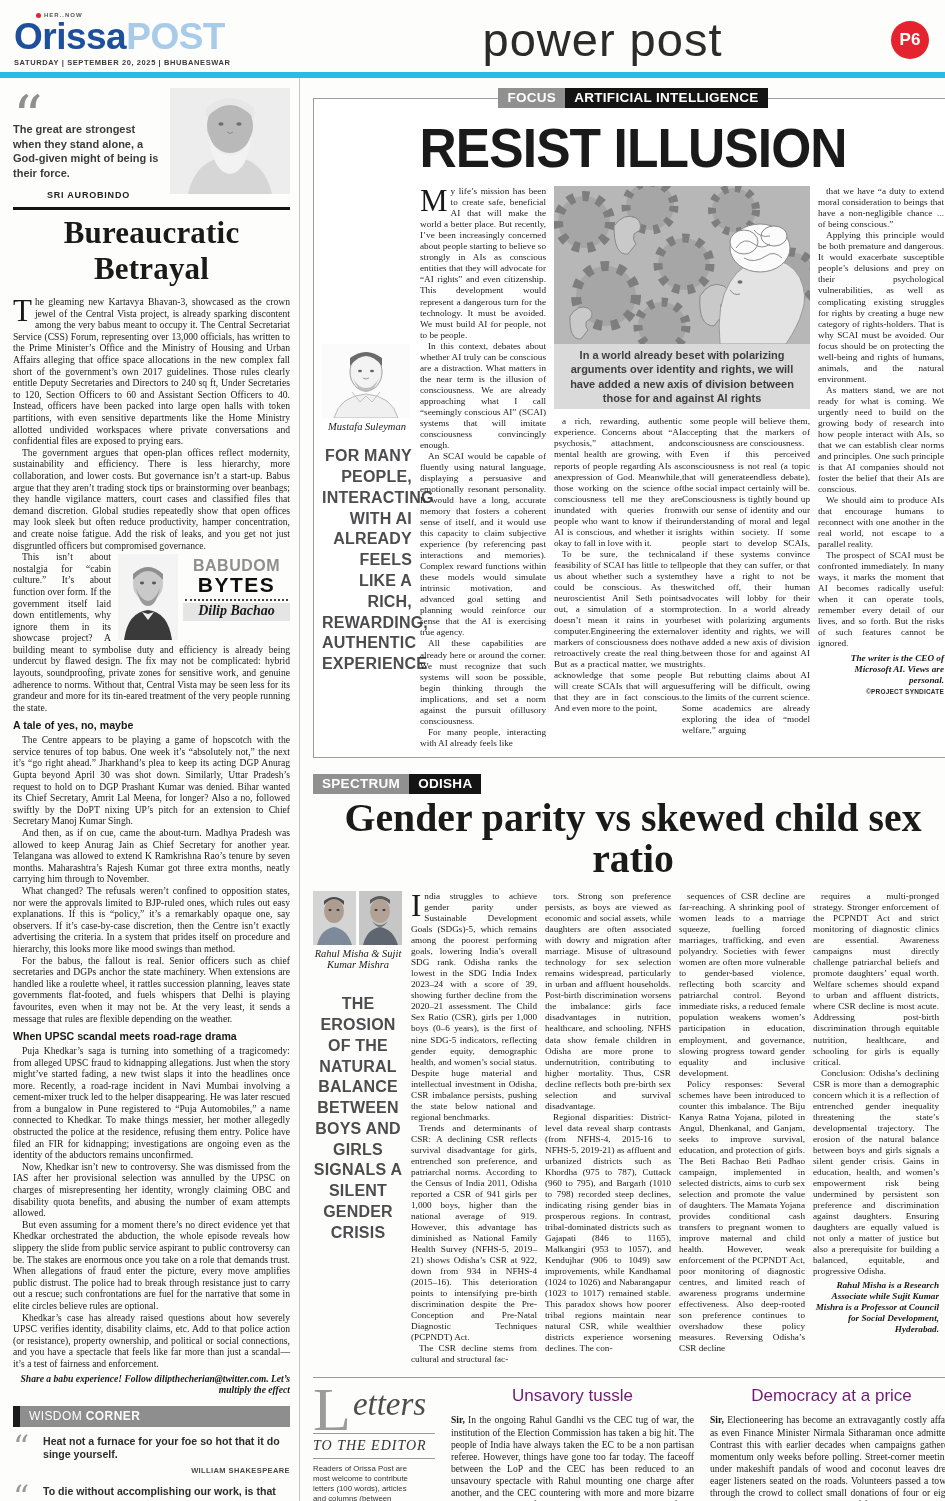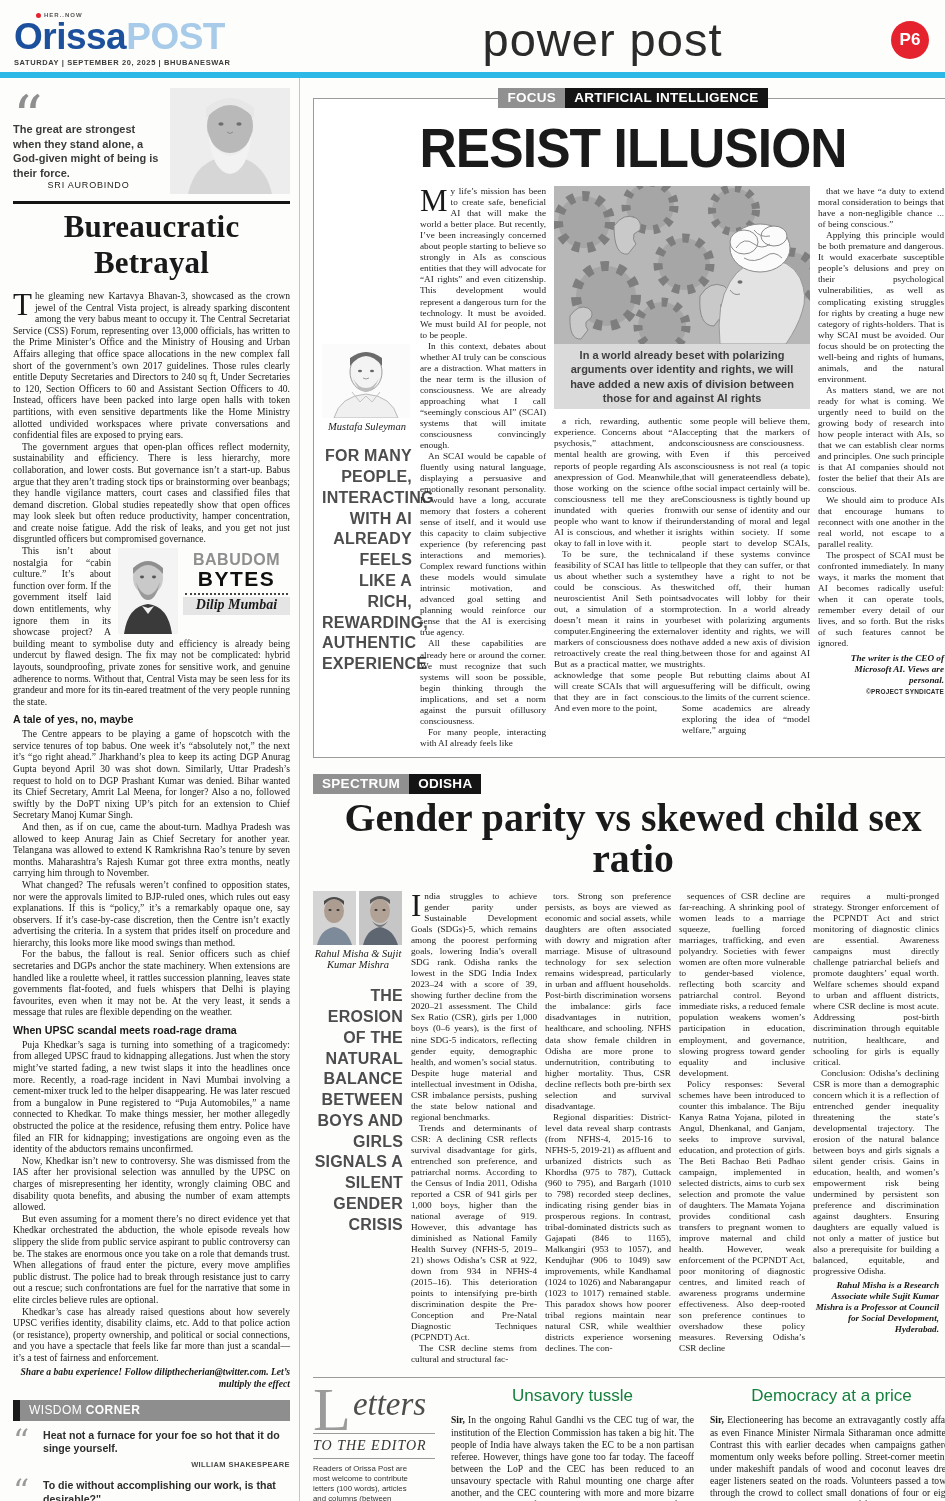--- a/index.html
+++ b/index.html
@@ -20,21 +20,21 @@
   .cyanbar { height:6px; background:#2cb9e8; margin-top:3px; }
   
   .content { display:flex; align-items:stretch; }
   .leftcol { width:300px; min-width:300px; padding:10px 9px 0 13px; border-right:1px solid #c4c4c4; }
   .maincol { flex:1; padding:10px 11px 0 13px; }
   
   .sa { display:flex; gap:6px; }
   .sa-left { flex:1; }
   .sa-q { font-size:58px; color:#8f8f8f; line-height:1; height:30px; overflow:visible; font-family:"DejaVu Serif",serif; }
   .sa-text { font-family:"Liberation Sans",sans-serif; font-weight:bold; font-size:11px; color:#3c3c3c; line-height:1.32; margin-top:4px; }
-  .sa-author { font-family:"Liberation Sans",sans-serif; font-weight:normal; font-size:9px; color:#222; letter-spacing:0.8px; text-align:center; margin-top:0; }
+  .sa-author { font-family:"Liberation Sans",sans-serif; font-weight:bold; font-size:9px; color:#222; letter-spacing:0.8px; text-align:center; margin-top:10px; }
   .sa-img svg { width:120px; height:106px; display:block; }
   .blackrule { height:3px; background:#141414; margin:7px 0 5px; }
   
   .bb-h { text-align:center; font-size:31px; font-weight:bold; letter-spacing:0.2px; margin:3px 0 9px; }
   .bodytext { font-size:9.6px; line-height:1.21; text-align:justify; }
   .bodytext p { margin:0; text-indent:9px; }
   .bodytext p.dropp { text-indent:0; }
   .dc { float:left; font-size:31px; line-height:0.82; padding:2px 3px 0 0; }
   .sub { font-family:"Liberation Sans",sans-serif; font-weight:bold; font-size:10.6px; text-indent:0 !important; text-align:left; margin:6px 0 2px !important; }
   .sign { font-style:italic; font-weight:bold; text-align:right; text-indent:0 !important; margin-top:3px !important; }
@@ -80,34 +80,34 @@
   .ai-midcols { display:flex; }
   .ai-midcols .mc { flex:1; }
   
   .spectags { margin:16px 0 3px; }
   .gh { text-align:center; margin:2px 0 12px; }
   .gh span { display:inline-block; font-size:41px; font-weight:bold; transform:scaleX(0.97); line-height:1; }
   .g-cols { display:flex; gap:8px; }
   .g-author { width:90px; min-width:90px; }
   .g-photos { display:flex; gap:3px; }
   .g-photos svg { width:43px; height:54px; display:block; }
-  .pq-left { text-align:right; margin-top:16px; }
+  .pq-left { text-align:center; margin-top:24px; }
   .g-c { width:126px; min-width:126px; }
   .mainhr { border:none; border-top:1px solid #9a9a9a; margin:12px 0 8px; }
   
   .letters { display:flex; gap:16px; }
   .lbrand { width:122px; min-width:122px; position:relative; }
   .lbig { font-size:62px; color:#9b9b9b; line-height:0.75; float:left; margin-right:2px; font-family:"Liberation Serif",serif; }
   .letters-word { font-style:italic; font-size:33px; color:#4e4e4e; line-height:1.1; }
   .l-rule { border-top:1px solid #9a9a9a; margin:4px 0; clear:both; }
   .to-ed { font-style:italic; font-size:14px; letter-spacing:1px; color:#333; }
   .lblurb { font-family:"Liberation Sans",sans-serif; font-size:7.8px; color:#333; line-height:1.3; margin-top:5px; padding-right:26px; position:relative; }
   .at { position:absolute; right:-2px; top:34px; font-size:26px; color:#949494; font-weight:bold; font-family:"Liberation Sans",sans-serif; }
   .letter { flex:1; }
-  .letter h3 { text-align:center; font-family:"Liberation Sans",sans-serif; font-weight:normal; font-size:17px; color:#15803d; margin:0 0 8px; }
+  .letter h3 { text-align:center; font-family:"Liberation Sans",sans-serif; font-weight:normal; font-size:17px; color:#701a75; margin:0 0 8px; }
   .lbody { font-size:9.6px; line-height:1.26; text-align:justify; }
 </style>
 </head>
 <body>
 
 <div class="page">
 
   <div class="hdr">
     <div class="masthead">
       <div class="m-tag">HER..NOW</div>
@@ -159,21 +159,21 @@
             <path d="M18 34 Q22 52 30 52 Q38 52 42 34 Q38 46 30 47 Q22 46 18 34 Z" fill="#9a9a9a"></path>
             <path d="M6 86 Q10 58 30 56 Q50 58 54 86 Z" fill="#3a3a3a"></path>
             <path d="M24 58 L30 66 L36 58 L30 60 Z" fill="#f0f0f0"></path>
             <ellipse cx="24" cy="29" rx="2" ry="1.4" fill="#555"></ellipse>
             <ellipse cx="36" cy="29" rx="2" ry="1.4" fill="#555"></ellipse>
           </svg>
           <div class="bbx">
             <div class="n1">BABUDOM</div>
             <div class="n2">BYTES</div>
             <div class="dots"></div>
-            <div class="n3">Dilip Mumbai</div>
+            <div class="n3">Dilip Bachao</div>
           </div>
         </div>
         <div>
             <p class="">This isn’t about nostalgia for “cabin culture.” It’s about function over form. If the government itself laid down entitlements, why ignore them in its showcase project? A building meant to symbolise duty and efficiency is already being undercut by flawed design. The fix may not be complicated: hybrid layouts, soundproofing, private zones for sensitive work, and genuine adherence to norms. Without that, Central Vista may be seen less for its grandeur and more for its tin-eared treatment of the very people running the state.</p>
             <p class="sub">A tale of yes, no, maybe</p>
             <p class="">The Centre appears to be playing a game of hopscotch with the service tenures of top babus. One week it’s “absolutely not,” the next it’s “go right ahead.” Jharkhand’s plea to keep its acting DGP Anurag Gupta beyond April 30 was shot down. Similarly, Uttar Pradesh’s request to hold on to DGP Prashant Kumar was denied. Bihar wanted its Chief Secretary, Amrit Lal Meena, for longer? Also a no, followed swiftly by the DoPT nixing UP’s pitch for an extension to Chief Secretary Manoj Kumar Singh.</p>
             <p class="">And then, as if on cue, came the about-turn. Madhya Pradesh was allowed to keep Anurag Jain as Chief Secretary for another year. Telangana was allowed to extend K Ramkrishna Rao’s tenure by seven months. Maharashtra’s Rajesh Kumar got three extra months, neatly carrying him through to November.</p>
             <p class="">What changed? The refusals weren’t confined to opposition states, nor were the approvals limited to BJP-ruled ones, which rules out easy explanations. If this is “policy,” it’s a remarkably opaque one, say observers. If it’s case-by-case discretion, then the Centre isn’t exactly advertising the criteria. In a system that prides itself on procedure and hierarchy, this looks more like mood swings than method.</p>
             <p class="">For the babus, the fallout is real. Senior officers such as chief secretaries and DGPs anchor the state machinery. When extensions are handled like a roulette wheel, it rattles succession planning, leaves state governments flat-footed, and fuels whispers that Delhi is playing favourites, even when it may not be. At the very least, it sends a message that rules are flexible depending on the weather.</p>
             <p class="sub">When UPSC scandal meets road-rage drama</p>

